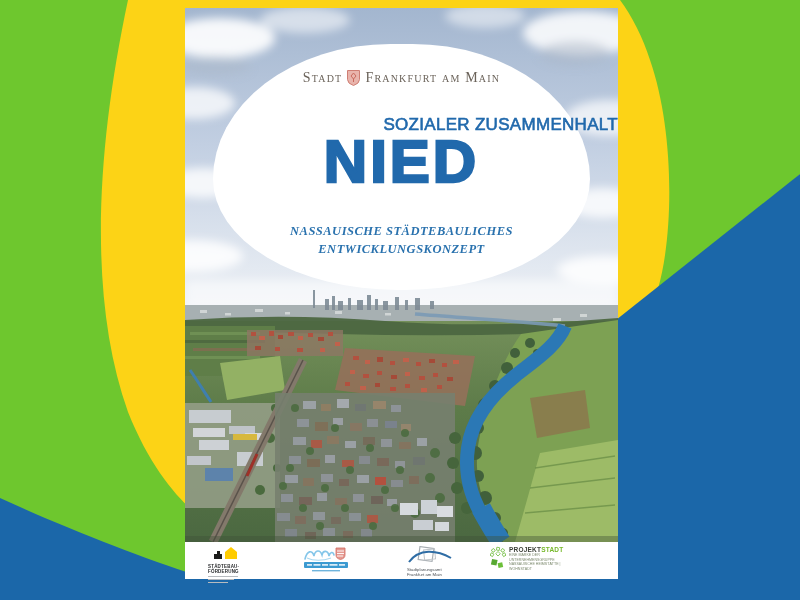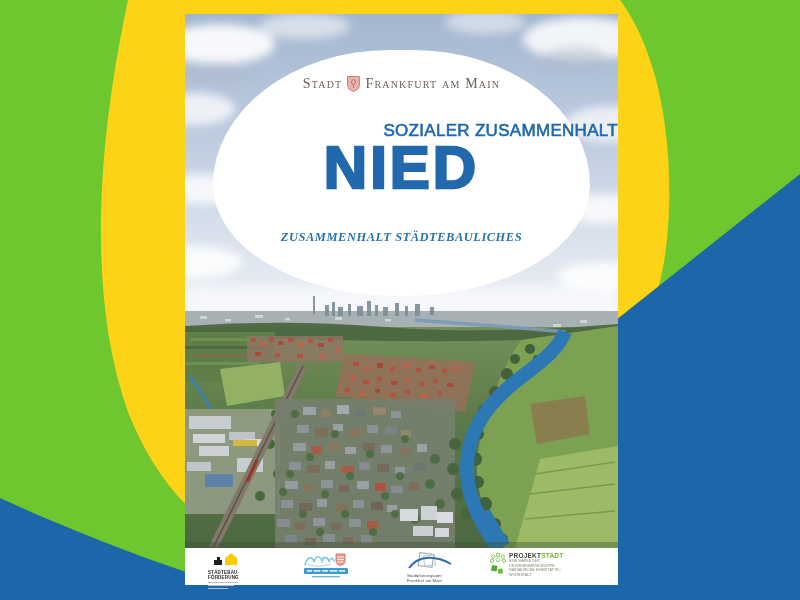--- a/index.html
+++ b/index.html
@@ -1,19 +1,19 @@
 <!DOCTYPE html>
 <html><head>
 <meta charset="utf-8">
 <style>
   html,body{margin:0;padding:0;background:#fcd316;}
   #stage{position:relative;width:800px;height:600px;overflow:hidden;font-family:"Liberation Sans",sans-serif;}
   #bg{position:absolute;inset:0;z-index:0;}
   
-  #doc{position:absolute;left:185px;top:14px;width:433px;height:485px;background:#fef9c3;z-index:2;}
+  #doc{position:absolute;left:185px;top:8px;width:433px;height:485px;background:#fef9c3;z-index:2;}
   #photo{position:absolute;left:0;top:0;width:433px;height:534px;}
   #blob{position:absolute;left:28px;top:36px;width:377px;height:246px;background:#fff;
         border-radius:48% 48% 50% 50% / 56% 56% 46% 46%;}
   .ctext{position:absolute;left:0;width:433px;text-align:center;}
   #publisher{top:62px;display:flex;justify-content:center;align-items:center;gap:5px;
              font-family:"Liberation Serif",serif;font-variant:small-caps;font-size:14px;
              letter-spacing:1.2px;color:#6b635a;}
   #program{top:107px;font-size:17px;font-weight:normal;letter-spacing:.3px;color:#2169ac;text-align:right;
            -webkit-text-stroke:.6px #2169ac;}
   #bigtitle{top:126px;font-size:60px;line-height:.92;font-weight:bold;letter-spacing:3px;
@@ -334,21 +334,22 @@
       <svg width="13" height="16" viewBox="0 0 13 16">
         <path d="M.5,.5 h12 v9 q0,4 -6,6 q-6,-2 -6,-6 Z" fill="#e9b4ac" stroke="#cf7e74" stroke-width="1"></path>
         <path d="M6.5,3 L4,6 L6.5,9 L9,6 Z M6.5,9 L6.5,12" stroke="#c96a5e" stroke-width="1" fill="none"></path>
       </svg>
       <span>Frankfurt am Main</span>
     </div>
 
     <div id="program" class="ctext">SOZIALER ZUSAMMENHALT</div>
     <div id="bigtitle" class="ctext">NIED</div>
     <div id="subtitle" class="ctext">
-      <div>ZUSAMMENHALT STÄDTEBAULICHES</div>
+      <div>NASSAUISCHE STÄDTEBAULICHES</div>
+      <div>ENTWICKLUNGSKONZEPT</div>
     </div>
 
     <div id="footer">
 
       <div class="logo" id="lg1">
         <svg width="34" height="14" viewBox="0 0 34 14">
           <path d="M6,13 L6,8 L9,8 L9,5 L12,5 L12,8 L14,8 L14,13 Z" fill="#1d1d1b"></path>
           <path d="M17,13 L17,6 L23,1 L29,6 L29,13 Z" fill="#ffcc00"></path>
         </svg>
         <div class="t1 microtxt">STÄDTEBAU-</div>

